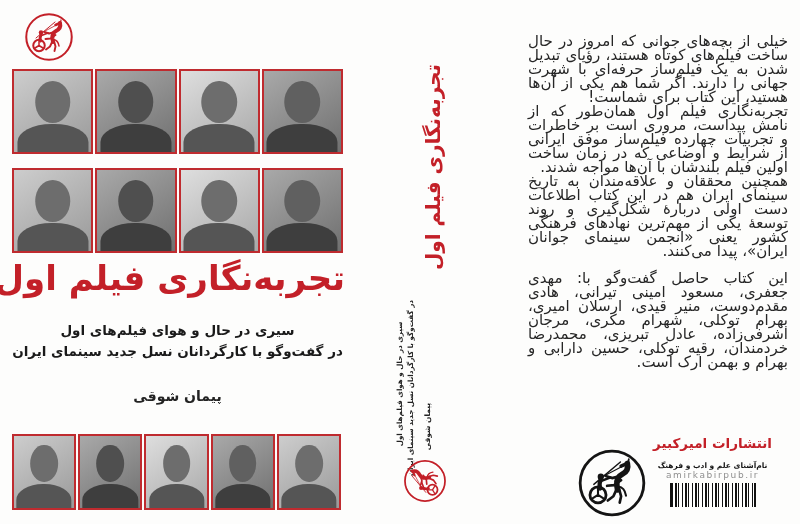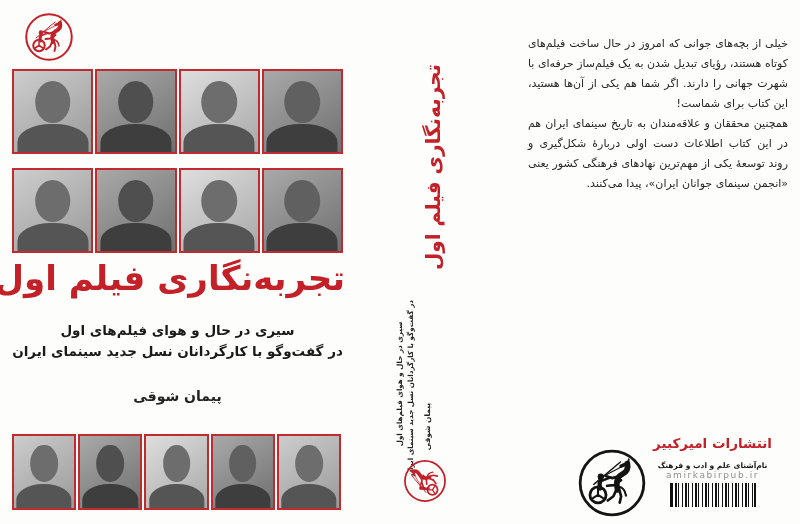--- a/index.html
+++ b/index.html
@@ -70,21 +70,21 @@
   #spine-author{
     left:399px;top:420px;width:56px;height:13px;line-height:13px;
     text-align:center;white-space:nowrap;
     font-size:7.5px;font-weight:bold;color:#222;
   }
   #spine-logo{left:403px;top:459px;width:44px;height:44px;}
 
   
   #back-text{
     left:528px;top:34px;width:260px;
-    text-align:justify;font-size:11px;line-height:20px;color:#262626;
+    text-align:justify;font-size:15px;line-height:14px;color:#262626;
   }
   #back-text p{margin:0;}
   #back-text p.gap-before{margin-top:13px;}
 
   #back-logo{left:577px;top:448px;width:70px;height:70px;}
   #publisher-col{
     left:655px;top:435px;width:115px;
     display:flex;flex-direction:column;align-items:center;
   }
   #publisher-name{font-size:13.5px;font-weight:bold;color:#c32028;white-space:nowrap;}
@@ -180,21 +180,23 @@
   <div class="abs rot rtl" id="spine-author">پیمان شوقی</div>
 
   <div class="abs rot" id="spine-logo">
     <svg class="logo logo-red" width="44" height="44">
         <use href="#chariot"></use>
       </svg>
   </div>
 
   <div class="abs rtl" id="back-text">
     <p>خیلی از بچه‌های جوانی که امروز در حال ساخت فیلم‌های کوتاه هستند، رؤیای تبدیل شدن به یک فیلم‌ساز حرفه‌ای با شهرت جهانی را دارند. اگر شما هم یکی از آن‌ها هستید، این کتاب برای شماست!</p>
+    <p>تجربه‌نگاری فیلم اول همان‌طور که از نامش پیداست، مروری است بر خاطرات و تجربیات چهارده فیلم‌ساز موفق ایرانی از شرایط و اوضاعی که در زمان ساخت اولین فیلم بلندشان با آن‌ها مواجه شدند.</p>
     <p>همچنین محققان و علاقه‌مندان به تاریخ سینمای ایران هم در این کتاب اطلاعات دست اولی دربارهٔ شکل‌گیری و روند توسعهٔ یکی از مهم‌ترین نهادهای فرهنگی کشور یعنی «انجمن سینمای جوانان ایران»، پیدا می‌کنند.</p>
+    <p class="gap-before">این کتاب حاصل گفت‌وگو با: مهدی جعفری، مسعود امینی تیرانی، هادی مقدم‌دوست، منیر قیدی، ارسلان امیری، بهرام توکلی، شهرام مکری، مرجان اشرفی‌زاده، عادل تبریزی، محمدرضا خردمندان، رقیه توکلی، حسین دارابی و بهرام و بهمن ارک است.</p>
   </div>
 
   <div class="abs" id="back-logo">
     <svg class="logo logo-black" width="70" height="70">
         <use href="#chariot"></use>
       </svg>
   </div>
 
   <div class="abs" id="publisher-col">
     <div class="rtl" id="publisher-name">انتشارات امیرکبیر</div>

